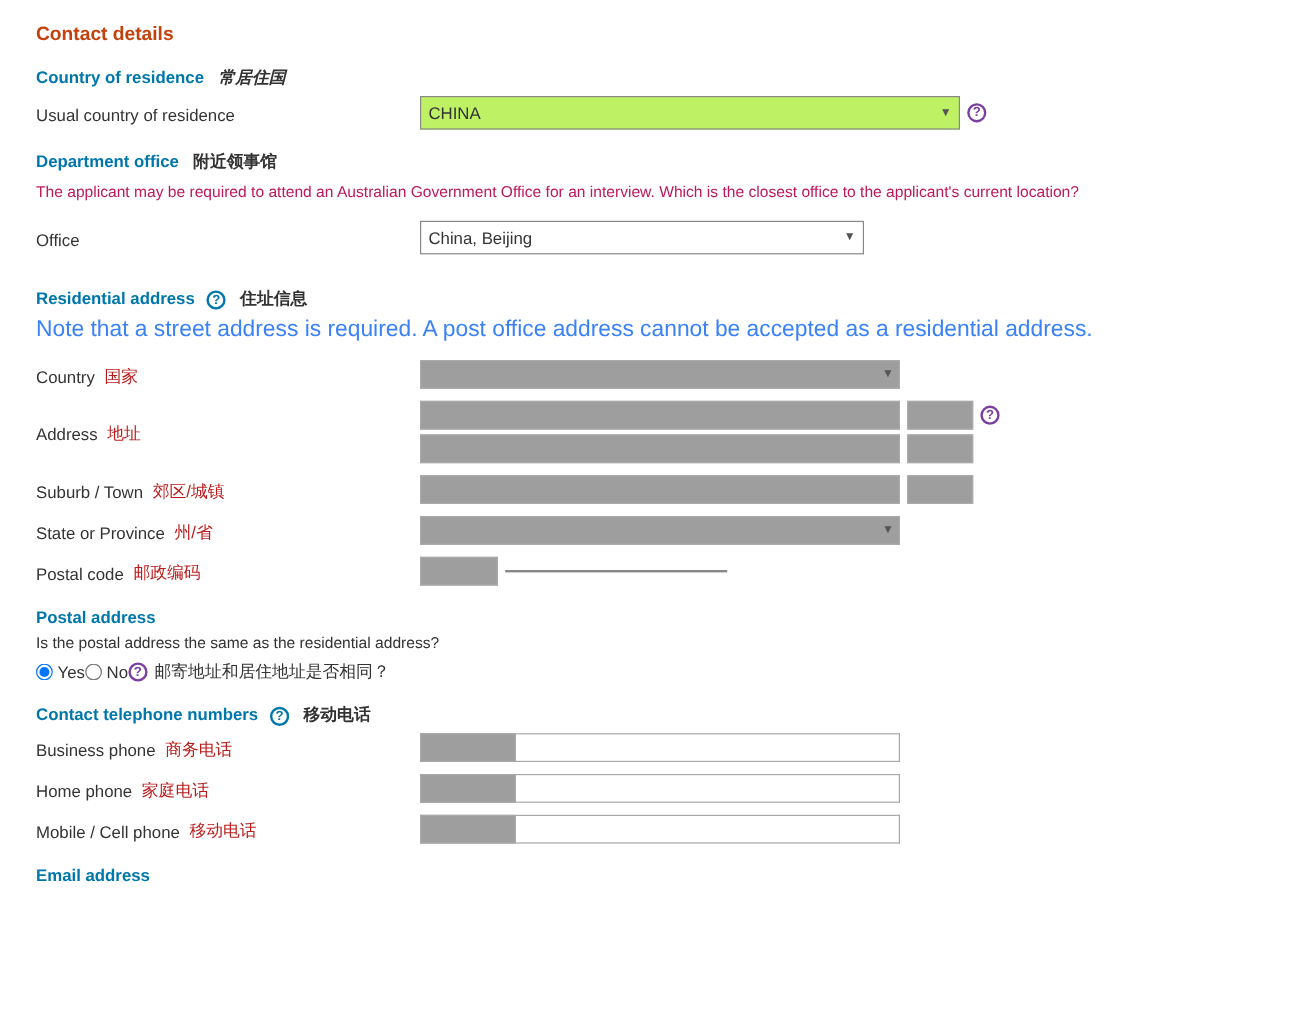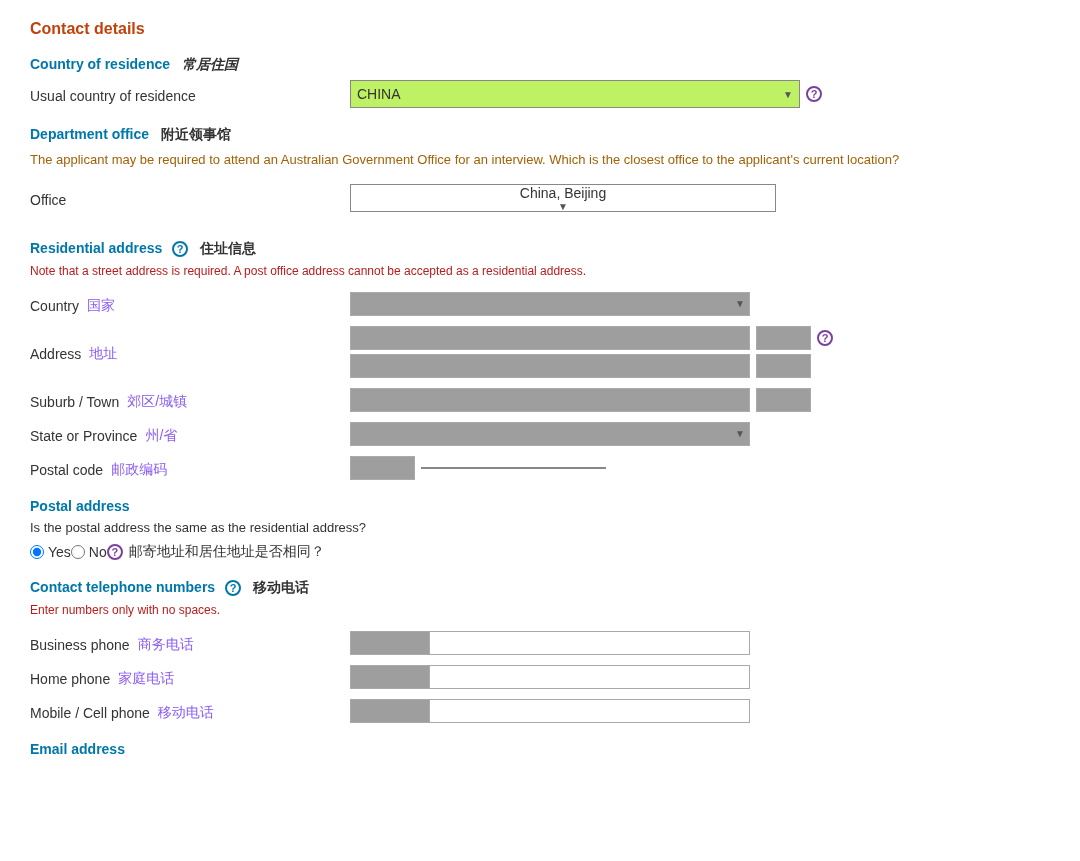--- a/index.html
+++ b/index.html
@@ -42,21 +42,21 @@
       padding-top: 4px;
     }
 
     .field-label-en {
       font-size: 14px;
       color: #333;
     }
 
     .field-label-zh {
       font-size: 14px;
-      color: #8b5cf6;
+      color: #b91c1c;
       font-weight: normal;
     }
 
     .field-input {
       flex: 1;
       display: flex;
       align-items: center;
       gap: 6px;
     }
 
@@ -96,55 +96,54 @@
       flex-shrink: 0;
     }
 
     .help-icon-blue {
       border-color: #0077aa;
       color: #0077aa;
     }
 
     .description-text {
       font-size: 13px;
-      color: #a16207;
+      color: #be185d;
       margin-bottom: 14px;
       line-height: 1.5;
     }
 
     .note-text {
-      font-size: 12px;
-      color: #b91c1c;
+      font-size: 19px;
+      color: #3b82f6;
       margin-bottom: 14px;
     }
 
     .country-select-box {
       width: 450px;
       height: 28px;
       background: #bef264;
       border: 1px solid #888;
       display: flex;
       align-items: center;
       justify-content: space-between;
       padding: 0 6px;
       font-size: 14px;
     }
 
     
     .office-select-box {
-      width: 426px;
+      width: 370px;
       height: 28px;
       background: #fff;
       border: 1px solid #888;
       display: flex;
       align-items: center;
       justify-content: space-between;
       padding: 0 6px;
       font-size: 14px;
-      flex-direction: column;
     }
 
     
     .address-wide {
       width: 400px;
     }
 
     .address-medium {
       width: 400px;
     }
@@ -362,21 +361,20 @@
     <span style="font-size:14px; margin-left:6px;">邮寄地址和居住地址是否相同？</span>
   </div>
 </div>
 
 <div class="section-block" style="margin-top:14px;">
   <div class="subsection-title">
     <span>Contact telephone numbers</span>
     <span class="help-icon help-icon-blue" style="margin-left:6px;">?</span>
     <span style="margin-left:8px;" class="inline-zh">移动电话</span>
   </div>
-  <div class="note-text">Enter numbers only with no spaces.</div>
 
   <div class="field-row">
     <div class="field-label">
       <span class="field-label-en">Business phone</span>
       <span class="field-label-zh">商务电话</span>
     </div>
     <div class="field-input">
       <div class="phone-input-group">
         <div class="phone-prefix"></div>
         <div class="phone-number"></div>

